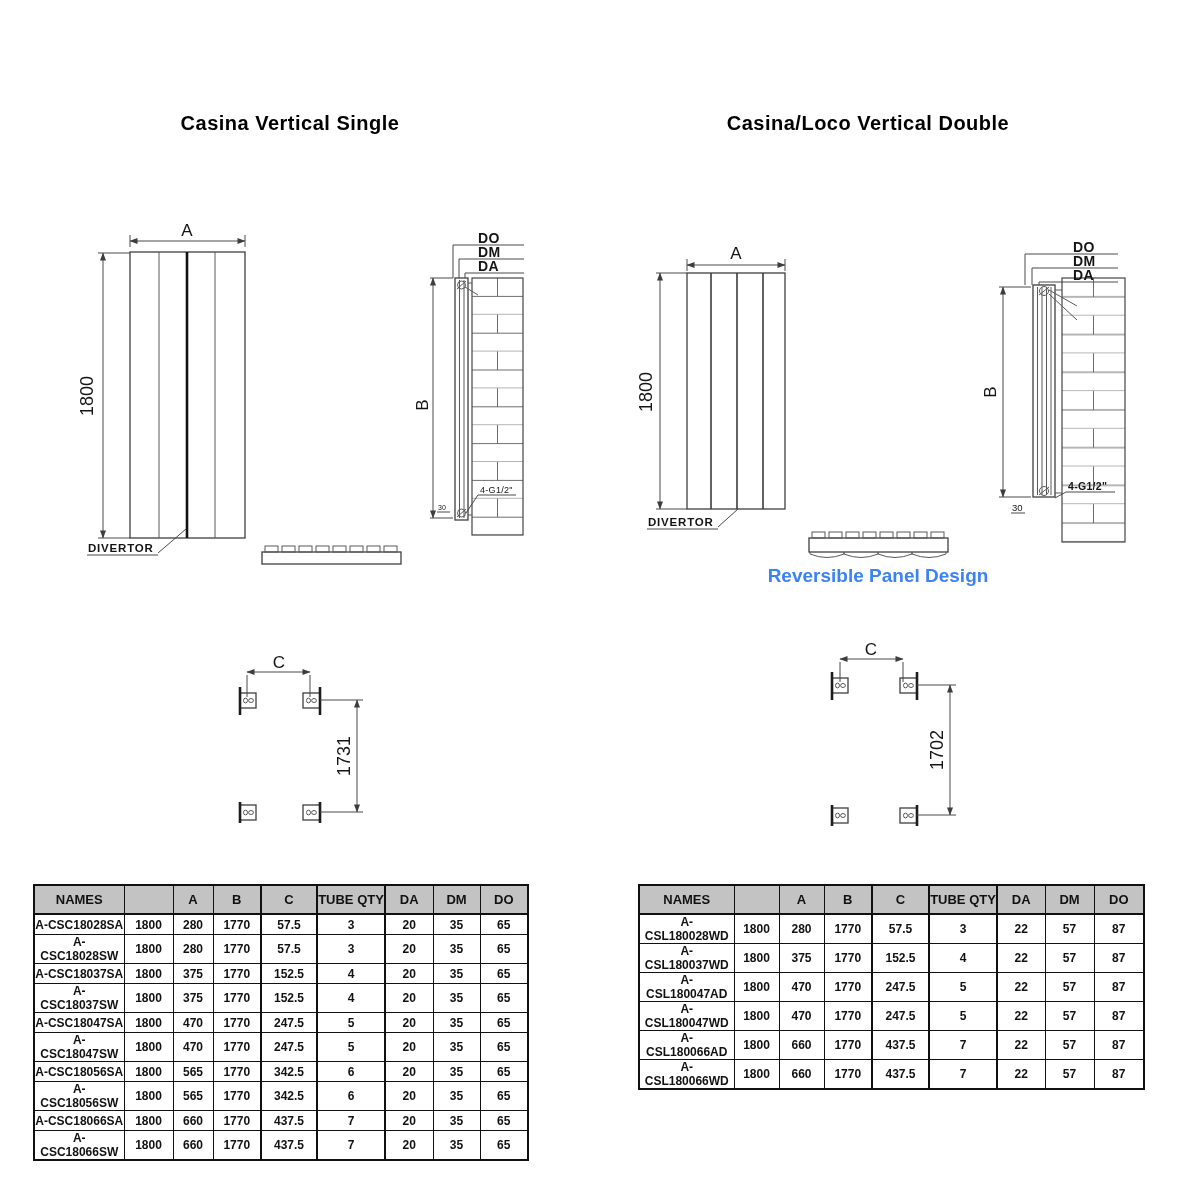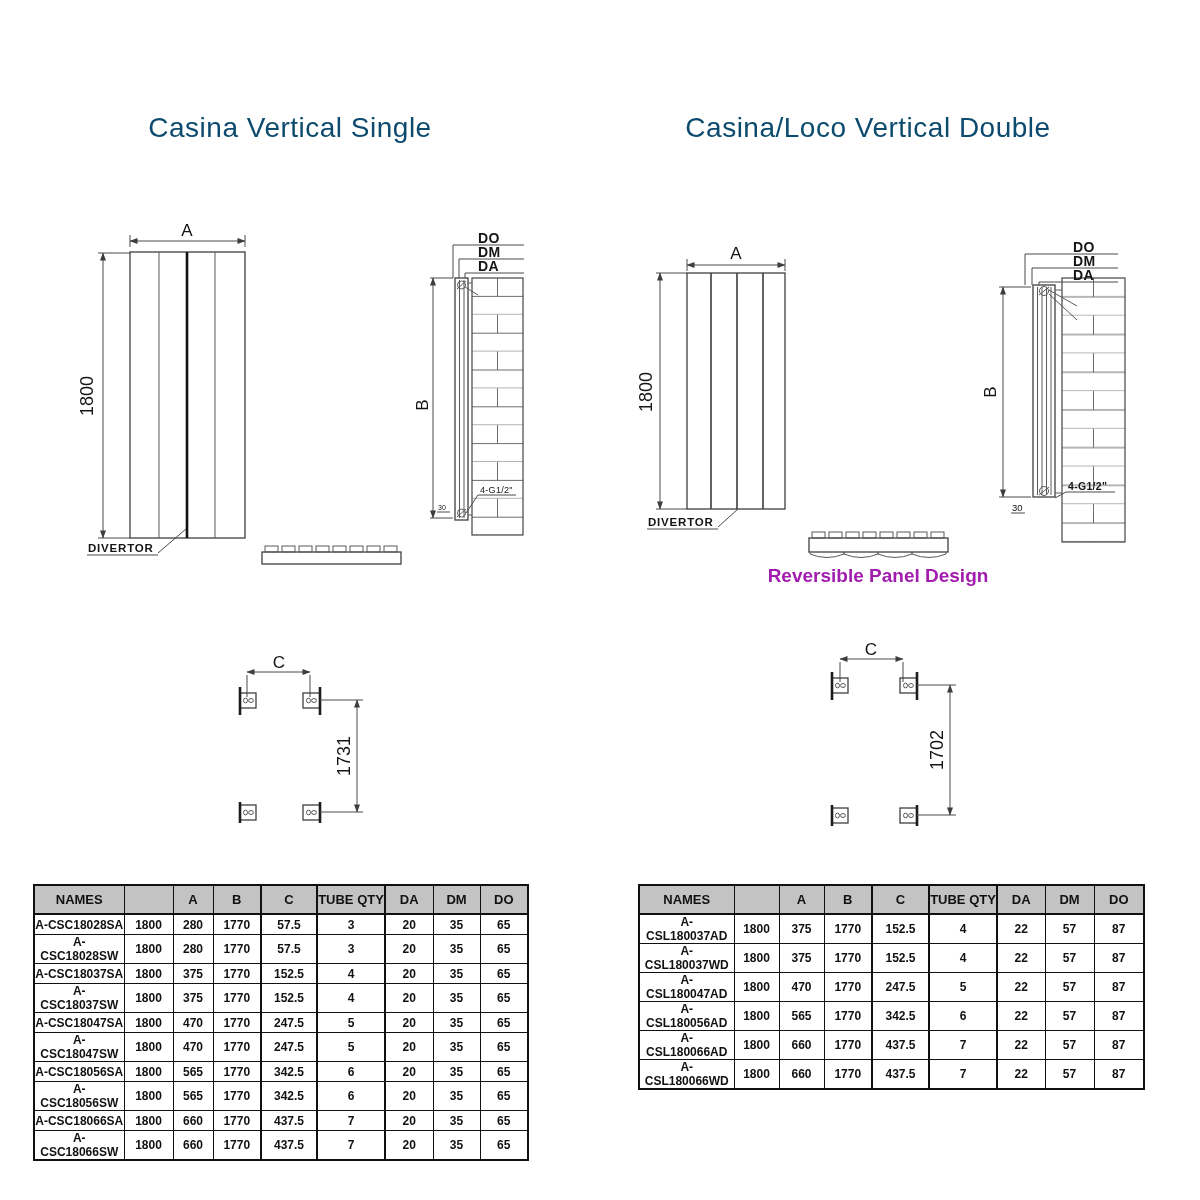--- a/index.html
+++ b/index.html
@@ -1,20 +1,20 @@
 <!DOCTYPE html>
 <html><head>
 <meta charset="utf-8">
 <style>
   html,body{margin:0;padding:0;background:#fff;}
   #canvas{position:relative;width:1200px;height:1200px;background:#ffffff;overflow:hidden;
           font-family:"Liberation Sans",sans-serif;color:#111;}
   .abs{position:absolute;}
-  .title{font-size:28px;font-weight:normal;letter-spacing:.5px;text-align:center;color:#0c4a6e;}
-  .caption{font-size:19px;font-weight:bold;text-align:center;color:#a21caf;}
+  .title{font-size:20px;font-weight:bold;letter-spacing:.5px;text-align:center;color:#000000;}
+  .caption{font-size:19px;font-weight:bold;text-align:center;color:#3b82f6;}
   svg{overflow:visible;}
   svg text{font-family:"Liberation Sans",sans-serif;fill:#141414;}
   .dim{stroke:#4a4a4a;stroke-width:1;fill:none;}
   .thin{stroke:#5a5a5a;stroke-width:1;fill:none;}
   .med{stroke:#3b3b3b;stroke-width:1.6;fill:none;}
   .dark{stroke:#111;stroke-width:2.6;fill:none;}
   .bold-bar{stroke:#1c1c1c;stroke-width:2.6;fill:none;}
   .outline{stroke:#3f3f3f;stroke-width:1.3;fill:none;}
   .lbl-big{font-size:17px;}
   .lbl-rot{font-size:18px;}
@@ -427,59 +427,59 @@
           <th>B</th>
           <th>C</th>
           <th>TUBE QTY</th>
           <th>DA</th>
           <th>DM</th>
           <th>DO</th>
         </tr>
       </thead>
     <tbody>
         <tr>
-          <td>A-CSL180037AD</td>
+          <td>A-CSL180028WD</td>
+          <td>1800</td>
+          <td>280</td>
+          <td>1770</td>
+          <td>57.5</td>
+          <td>3</td>
+          <td>22</td>
+          <td>57</td>
+          <td>87</td>
+        </tr>
+        <tr>
+          <td>A-CSL180037WD</td>
           <td>1800</td>
           <td>375</td>
           <td>1770</td>
           <td>152.5</td>
           <td>4</td>
           <td>22</td>
           <td>57</td>
           <td>87</td>
         </tr>
         <tr>
-          <td>A-CSL180037WD</td>
-          <td>1800</td>
-          <td>375</td>
-          <td>1770</td>
-          <td>152.5</td>
-          <td>4</td>
-          <td>22</td>
-          <td>57</td>
-          <td>87</td>
-        </tr>
-        <tr>
           <td>A-CSL180047AD</td>
           <td>1800</td>
           <td>470</td>
           <td>1770</td>
           <td>247.5</td>
           <td>5</td>
           <td>22</td>
           <td>57</td>
           <td>87</td>
         </tr>
         <tr>
-          <td>A-CSL180056AD</td>
-          <td>1800</td>
-          <td>565</td>
-          <td>1770</td>
-          <td>342.5</td>
-          <td>6</td>
+          <td>A-CSL180047WD</td>
+          <td>1800</td>
+          <td>470</td>
+          <td>1770</td>
+          <td>247.5</td>
+          <td>5</td>
           <td>22</td>
           <td>57</td>
           <td>87</td>
         </tr>
         <tr>
           <td>A-CSL180066AD</td>
           <td>1800</td>
           <td>660</td>
           <td>1770</td>
           <td>437.5</td>

